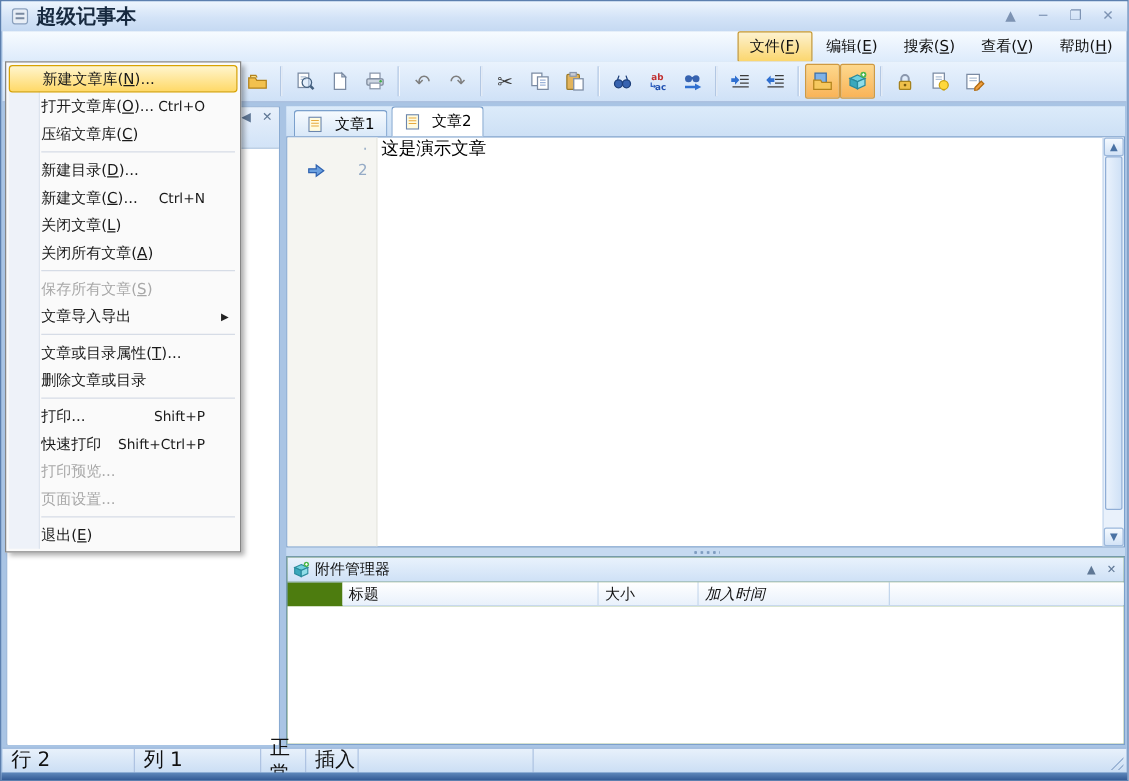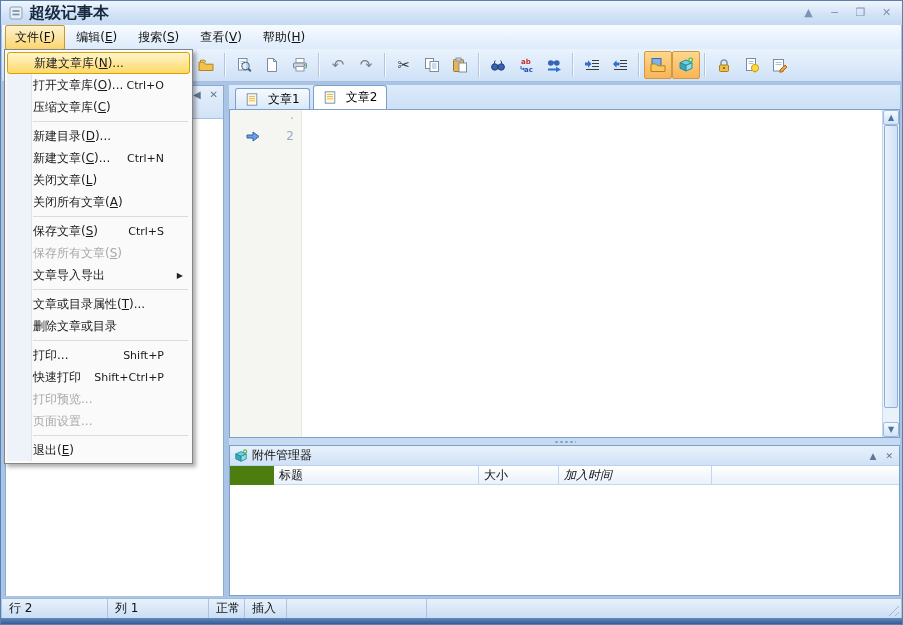--- a/index.html
+++ b/index.html
@@ -7,21 +7,21 @@
   u{text-decoration:underline;}
   #window{position:relative;width:903px;height:625px;background:#a9c4e4;border:1px solid #5c7fae;box-sizing:border-box;overflow:hidden;}
 
   
   .titlebar{position:absolute;left:0;top:0;right:0;height:24px;background:linear-gradient(#eef5fd,#d3e3f7 55%,#c5d9f2);display:flex;align-items:center;padding:0 8px;box-sizing:border-box;}
   .app-title{font-size:16px;font-weight:bold;color:#17293f;margin-left:6px;}
   .win-controls{margin-left:auto;display:flex;gap:11px;color:#7d93b3;}
   .win-btn{width:15px;text-align:center;font-size:11px;line-height:18px;cursor:default;}
 
   
-  .menubar{position:absolute;left:1px;top:24px;right:1px;height:24px;background:linear-gradient(#f7fbff,#ddebfb);display:flex;align-items:center;padding-left:3px;font-size:12px;color:#111;}
+  .menubar{position:absolute;left:1px;top:24px;right:1px;height:24px;background:linear-gradient(#f7fbff,#ddebfb);display:flex;align-items:center;padding-left:3px;font-size:12px;color:#111;justify-content:flex-end;}
   .mb-item{padding:3px 9px;border:1px solid transparent;border-radius:2px;margin-right:1px;}
   .mb-item.active{background:linear-gradient(#fdf2cf,#fbd66e);border-color:#c79930;}
 
   
   .toolbar{position:absolute;left:1px;top:48px;right:1px;height:33px;background:linear-gradient(#eaf3fd,#cfe1f7);border-bottom:1px solid #aabfdd;display:flex;align-items:center;padding-left:190px;box-sizing:border-box;}
   .tb-btn{width:26px;height:26px;display:flex;align-items:center;justify-content:center;border:1px solid transparent;border-radius:2px;flex:none;}
   .tb-btn.active{background:linear-gradient(#fdd88d,#f9b357);border-color:#cf9a42;}
   .tb-sep{width:1px;height:24px;background:#b2c7e3;border-right:1px solid #f4f8fd;margin:0 4px;flex:none;}
   .glyph{font-size:15px;line-height:16px;}
 
@@ -51,21 +51,21 @@
   .attach{position:absolute;left:0;top:360px;width:671px;height:151px;background:#4d7c0f;border:1px solid #7ba0cc;box-sizing:border-box;display:flex;flex-direction:column;}
   .attach-header{height:19px;background:linear-gradient(#e9f2fc,#cfe1f6);display:flex;align-items:center;padding:0 4px;font-size:12px;color:#111;border-bottom:1px solid #bcd2ec;flex:none;}
   .attach-header .icon{margin-right:4px;display:flex;}
   .attach-ctl{margin-left:auto;display:flex;gap:9px;color:#5f7795;font-size:9px;padding-right:2px;}
   .attach-cols{height:18px;display:flex;background:linear-gradient(#ffffff,#e2edf9);border-bottom:1px solid #c8d9ee;font-size:12px;color:#111;flex:none;margin-left:44px;}
   .col{border-right:1px solid #c3d6ec;padding:1px 5px;box-sizing:border-box;background:linear-gradient(#ffffff,#e9f1fb);}
   .col.filler{flex:1;border-right:none;}
   .attach-list{flex:1;background:#fff;}
 
   
-  .statusbar{position:absolute;left:1px;right:1px;top:597px;height:20px;background:linear-gradient(#e8f1fb,#cbdef4);border-top:1px solid #a0bbdd;display:flex;align-items:stretch;font-size:12px;color:#111;box-sizing:border-box;}
+  .statusbar{position:absolute;left:1px;right:1px;top:597px;height:20px;background:linear-gradient(#e8f1fb,#cbdef4);border-top:1px solid #a0bbdd;display:flex;align-items:stretch;font-size:16px;color:#111;box-sizing:border-box;}
   .seg{display:flex;align-items:center;padding-left:7px;border-right:1px solid #aec3e2;box-sizing:border-box;flex:none;}
   .seg.filler{flex:1;border-right:none;position:relative;}
   .grip{position:absolute;right:2px;bottom:2px;width:13px;height:13px;background:repeating-linear-gradient(135deg,transparent 0 3px,#9db6d6 3px 4px);clip-path:polygon(100% 0,100% 100%,0 100%);}
   .bottomstrip{position:absolute;left:0;right:0;top:617px;height:7px;background:linear-gradient(#6089bc,#2e5590);}
 
   
   .menu-popup{position:absolute;left:3px;top:48px;width:189px;background:#fafafa;border:1px solid #868686;box-shadow:3px 3px 4px rgba(0,0,0,.32);z-index:50;padding:2px 2px;box-sizing:border-box;}
   .menu-gutter{position:absolute;left:2px;top:2px;bottom:2px;width:24px;background:#eef2f9;border-right:1px solid #dde4ee;}
   .menu-item{position:relative;height:22px;display:flex;align-items:center;font-size:12px;color:#1a1a1a;padding-left:26px;box-sizing:border-box;}
   .menu-item.highlighted{background:linear-gradient(#fff5cd,#ffd968);border:1px solid #d8a200;border-radius:3px;}
@@ -342,20 +342,21 @@
         <div class="gutter-line">
           <span class="cur-arrow">
             <svg width="14" height="13" viewBox="0 0 14 13">
                 <path d="M1 5 h6 V2 L13 6.5 L7 11 V8 H1z" fill="#6aa0e0" stroke="#2f62b0"></path>
               </svg>
           </span>
           <span class="gmark">2</span>
         </div>
       </div>
       <div class="textarea">
+        <div class="tline">这是演示文章</div>
         <div class="tline"></div>
       </div>
       <div class="vscroll">
         <div class="vs-btn">▲</div>
         <div class="vs-track">
           <div class="vs-thumb"></div>
         </div>
         <div class="vs-btn">▼</div>
       </div>
     </div>
@@ -423,24 +424,20 @@
         <span>新建文章(<u>C</u>)...</span>
         <span class="mi-shortcut">Ctrl+N</span>
       </div>
       <div class="menu-item">
         <span>关闭文章(<u>L</u>)</span>
       </div>
       <div class="menu-item">
         <span>关闭所有文章(<u>A</u>)</span>
       </div>
       <div class="menu-sep"></div>
-      <div class="menu-item">
-        <span>保存文章(<u>S</u>)</span>
-        <span class="mi-shortcut">Ctrl+S</span>
-      </div>
       <div class="menu-item disabled">
         <span>保存所有文章(<u>S</u>)</span>
       </div>
       <div class="menu-item">
         <span>文章导入导出</span>
         <span class="mi-arrow">▶</span>
       </div>
       <div class="menu-sep"></div>
       <div class="menu-item">
         <span>文章或目录属性(<u>T</u>)...</span>

